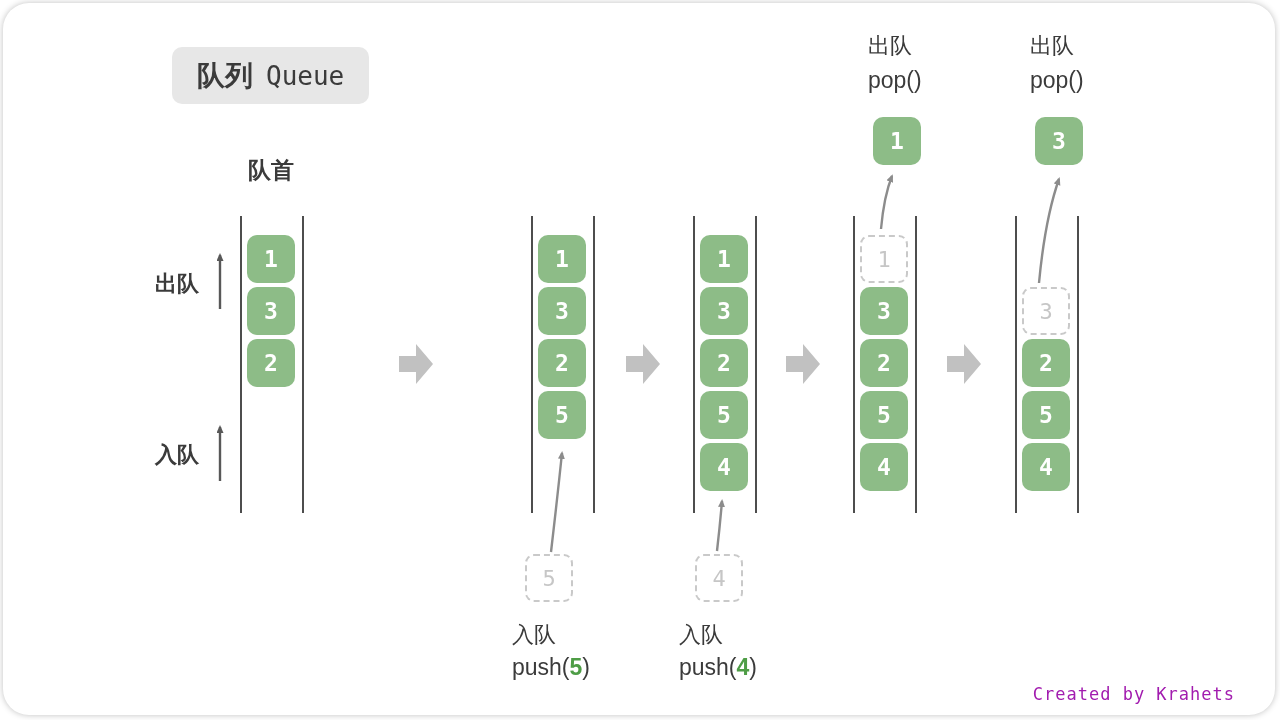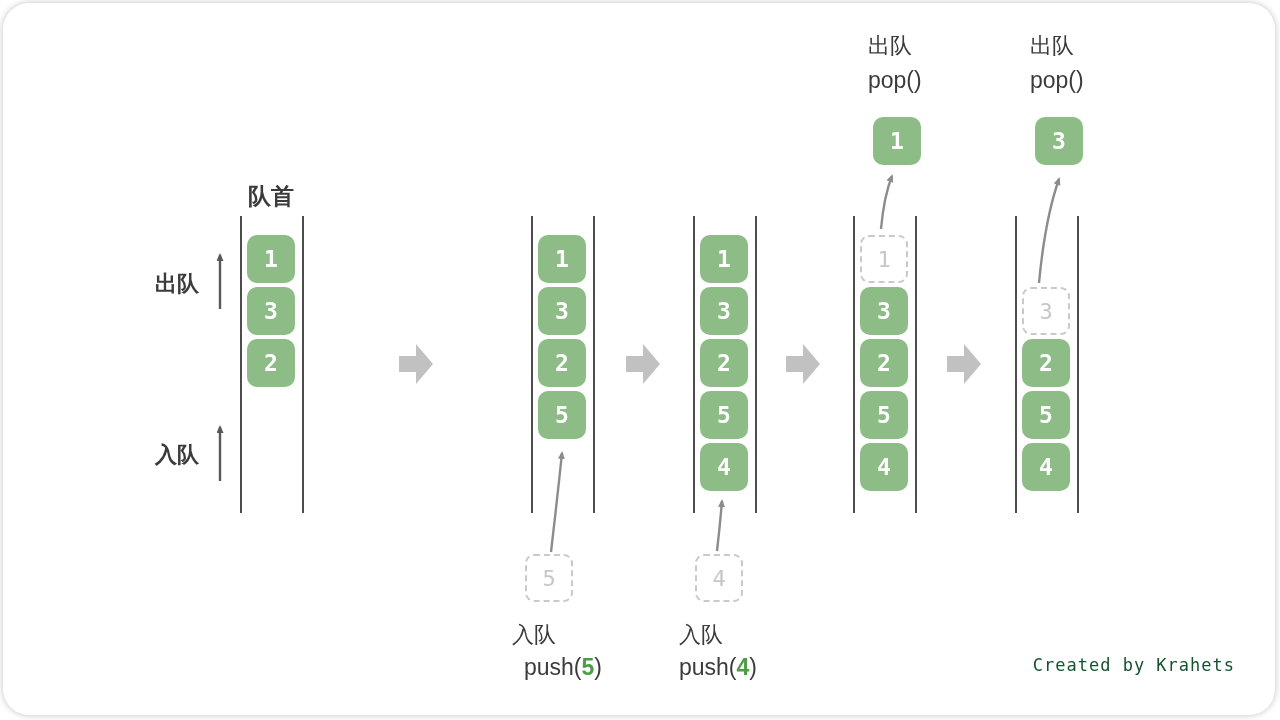--- a/index.html
+++ b/index.html
@@ -8,21 +8,21 @@
           border-radius:26px;box-shadow:0 0 6px rgba(0,0,0,0.25);}
 
   
   .badge{position:absolute;left:169px;top:44px;height:57px;border-radius:10px;
          background:var(--badge_bg,#e7e7e7);display:flex;align-items:center;padding:0 25px;gap:13px;}
   .badge .zh{font-size:28px;font-weight:700;color:var(--text_dark,#3b3b3b);}
   .badge .en{font-family:"DejaVu Sans Mono",monospace;font-size:26px;color:var(--text_dark,#3b3b3b);}
 
   
   .side-label{position:absolute;font-size:23px;font-weight:700;color:var(--text_dark,#3b3b3b);
-              width:120px;text-align:center;margin-top:26px;}
+              width:120px;text-align:center;}
   .io-label{position:absolute;font-size:22px;font-weight:700;color:var(--text_dark,#3b3b3b);}
 
   
   .wall{position:absolute;width:2px;top:213px;height:297px;background:#4d4d4d;}
   .cell{position:absolute;width:48px;height:48px;box-sizing:border-box;border-radius:10px;
         display:flex;align-items:center;justify-content:center;
         font-family:"DejaVu Sans Mono",monospace;}
   .cell.solid{background:var(--box_green,#8dbc87);color:#ffffff;font-weight:700;font-size:23px;}
   .cell.dashed{border:2px dashed var(--dashed,#c9c9c9);background:#ffffff;
                color:#c6c6c6;font-size:22px;border-radius:9px;}
@@ -32,28 +32,32 @@
   .op-code{position:absolute;font-family:Liberation Sans, sans-serif;font-size:23px;
            color:var(--text_dark,#3b3b3b);white-space:nowrap;}
   .op-code .arg{color:var(--accent_green,#4e9d46);font-weight:700;}
 
   
   .block-arrow{position:absolute;width:34px;height:42px;}
   .block-arrow path{fill:var(--big_arrow,#c1c1c1);}
 
   #arrow-layer{position:absolute;left:0;top:0;width:1280px;height:720px;pointer-events:none;}
 
-  .watermark{position:absolute;right:40px;bottom:40px;font-family:"DejaVu Sans Mono",monospace;
-             font-size:17px;color:#14532d;letter-spacing:1px;}
+  .watermark{position:absolute;right:40px;bottom:11px;font-family:"DejaVu Sans Mono",monospace;
+             font-size:17px;color:#a21caf;letter-spacing:1px;}
 </style>
 </head>
 <body>
 
 <div id="canvas">
 
+  <div class="badge">
+    <span class="zh">队列</span>
+    <span class="en">Queue</span>
+  </div>
 
   <div class="side-label" style="left:208px;top:152px;">队首</div>
   <div class="io-label" style="left:152px;top:266px;">出队</div>
   <div class="io-label" style="left:152px;top:437px;">入队</div>
 
   <div id="columns">
       <div>
         <div class="wall" style="left: 237px;"></div>
         <div class="wall" style="left: 299px;"></div>
         <div class="cell solid" style="left: 244px; top: 232px;">1</div>
@@ -62,21 +66,21 @@
       </div>
       <div>
         <div class="wall" style="left: 528px;"></div>
         <div class="wall" style="left: 590px;"></div>
         <div class="cell solid" style="left: 535px; top: 232px;">1</div>
         <div class="cell solid" style="left: 535px; top: 284px;">3</div>
         <div class="cell solid" style="left: 535px; top: 336px;">2</div>
         <div class="cell solid" style="left: 535px; top: 388px;">5</div>
         <div class="cell dashed" style="left: 522px; top: 551px;">5</div>
         <div class="op-label" style="left: 509px; top: 617px;">入队</div>
-        <div class="op-code" style="left: 509px; top: 651px; margin-left: 12px;"><span>push(</span><span class="arg">5</span><span>)</span></div>
+        <div class="op-code" style="left: 509px; top: 651px;"><span>push(</span><span class="arg">5</span><span>)</span></div>
       </div>
       <div>
         <div class="wall" style="left: 690px;"></div>
         <div class="wall" style="left: 752px;"></div>
         <div class="cell solid" style="left: 697px; top: 232px;">1</div>
         <div class="cell solid" style="left: 697px; top: 284px;">3</div>
         <div class="cell solid" style="left: 697px; top: 336px;">2</div>
         <div class="cell solid" style="left: 697px; top: 388px;">5</div>
         <div class="cell solid" style="left: 697px; top: 440px;">4</div>
         <div class="cell dashed" style="left: 692px; top: 551px;">4</div>

